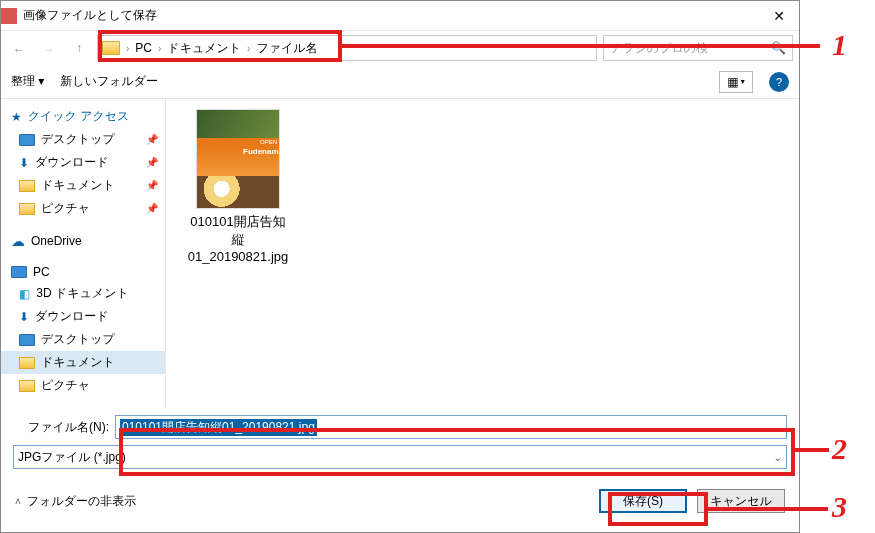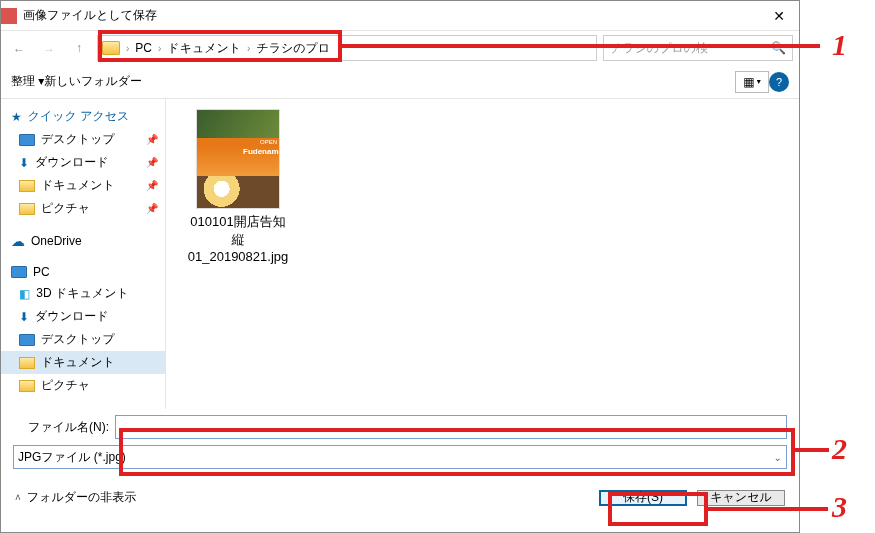--- a/index.html
+++ b/index.html
@@ -12,21 +12,21 @@
 .titlebar .title { flex: 1; }
 .titlebar .close { width: 40px; text-align: center; font-size: 14px; cursor: default; }
 
 .navrow { height: 34px; display: flex; align-items: center; padding: 0 6px; gap: 6px; }
 .navbtn { width: 24px; height: 24px; display: flex; align-items: center; justify-content: center; color: #888; }
 .path { flex: 1; height: 26px; border: 1px solid #ccc; display: flex; align-items: center; padding: 0 4px; gap: 4px; background: #fff; }
 .path .folder-icon { width: 18px; height: 14px; background: linear-gradient(#ffe9a6,#f5c23e); border: 1px solid #d9a92b; border-radius: 1px; }
 .path .sep { color: #888; font-size: 10px; padding: 0 2px; }
 .search { width: 190px; height: 26px; border: 1px solid #ccc; display: flex; align-items: center; padding: 0 6px; color: #999; gap: 6px; }
 
-.toolbar { height: 34px; display: flex; align-items: center; padding: 0 10px; border-bottom: 1px solid #e5e5e5; }
+.toolbar { height: 34px; display: flex; align-items: center; padding: 0 10px; gap: 16px; border-bottom: 1px solid #e5e5e5; }
 .toolbar .spacer { flex: 1; }
 .viewbtn { width: 34px; height: 22px; border: 1px solid #bbb; display: flex; align-items: center; justify-content: center; gap: 2px; }
 .help { width: 20px; height: 20px; border-radius: 50%; background: #0a64a4; color: #fff; display: flex; align-items: center; justify-content: center; font-size: 11px; }
 
 .body { display: flex; height: 310px; }
 .tree { width: 165px; border-right: 1px solid #e5e5e5; overflow-y: auto; padding: 6px 0; }
 .tree-item { display: flex; align-items: center; gap: 6px; padding: 3px 6px 3px 18px; white-space: nowrap; }
 .tree-item.top { padding-left: 10px; font-weight: 400; color: #0a64a4; }
 .tree-item.top .star { color: #0a64a4; }
 .tree-item.sel { background: #d9e8f5; }
@@ -51,21 +51,21 @@
 
 .fields { padding: 6px 12px 4px 12px; }
 .field-row { display: flex; align-items: center; margin-bottom: 6px; gap: 6px; }
 .field-row label { width: 96px; text-align: right; }
 .field-input { flex: 1; height: 24px; border: 1px solid #7a9fd1; background: #fff; display: flex; align-items: center; padding: 0 4px; position: relative; }
 .field-input .caret { position: absolute; right: 4px; color: #666; font-size: 10px; }
 .filename-sel { background: #0a64a4; color: #fff; padding: 0 2px; }
 
 .footer { display: flex; align-items: center; padding: 10px 14px; gap: 10px; }
 .footer .spacer { flex: 1; }
-.btn { min-width: 88px; height: 16px; border: 1px solid #888; background: #e9e9e9; display: flex; align-items: center; justify-content: center; padding: 0 10px; }
+.btn { min-width: 88px; height: 24px; border: 1px solid #888; background: #e9e9e9; display: flex; align-items: center; justify-content: center; padding: 0 10px; }
 .btn.primary { border: 2px solid #0a64a4; background: #eaf2fb; }
 
 .hide-folders { display: flex; align-items: center; gap: 6px; }
 .hide-folders .chev { font-size: 10px; color: #555; }
 
 
 .callout { position: absolute; border: 4px solid #e02020; pointer-events: none; }
 .co1 { left: 98px; top: 30px; width: 244px; height: 32px; }
 .co1-line { position: absolute; left: 342px; top: 44px; width: 478px; height: 4px; background: #e02020; }
 .co2 { left: 119px; top: 428px; width: 676px; height: 48px; }
@@ -92,21 +92,21 @@
     <div class="navbtn">←</div>
     <div class="navbtn" style="color:#ccc">→</div>
     <div class="navbtn">↑</div>
     <div class="path">
       <span class="folder-icon"></span>
       <span class="sep">›</span>
       <span>PC</span>
       <span class="sep">›</span>
       <span>ドキュメント</span>
       <span class="sep">›</span>
-      <span>チラシのプロ</span>
+      <span>ファイル名</span>
     </div>
     <div class="search">
       <span>チラシのプロの検</span>
       <span style="margin-left:auto">🔍</span>
     </div>
   </div>
 
   <div class="toolbar">
     <span>整理 ▾</span>
     <span>新しいフォルダー</span>
@@ -190,20 +190,21 @@
           <div>01_20190821.jpg</div>
         </div>
       </div>
     </div>
   </div>
 
   <div class="fields">
     <div class="field-row">
       <label>ファイル名(N):</label>
       <div class="field-input">
+        <span class="filename-sel">010101開店告知縦01_20190821.jpg</span>
         <span class="caret">⌄</span>
       </div>
     </div>
     <div class="field-row">
       <div class="field-input">
         <span>JPGファイル (*.jpg)</span>
         <span class="caret">⌄</span>
       </div>
     </div>
   </div>

